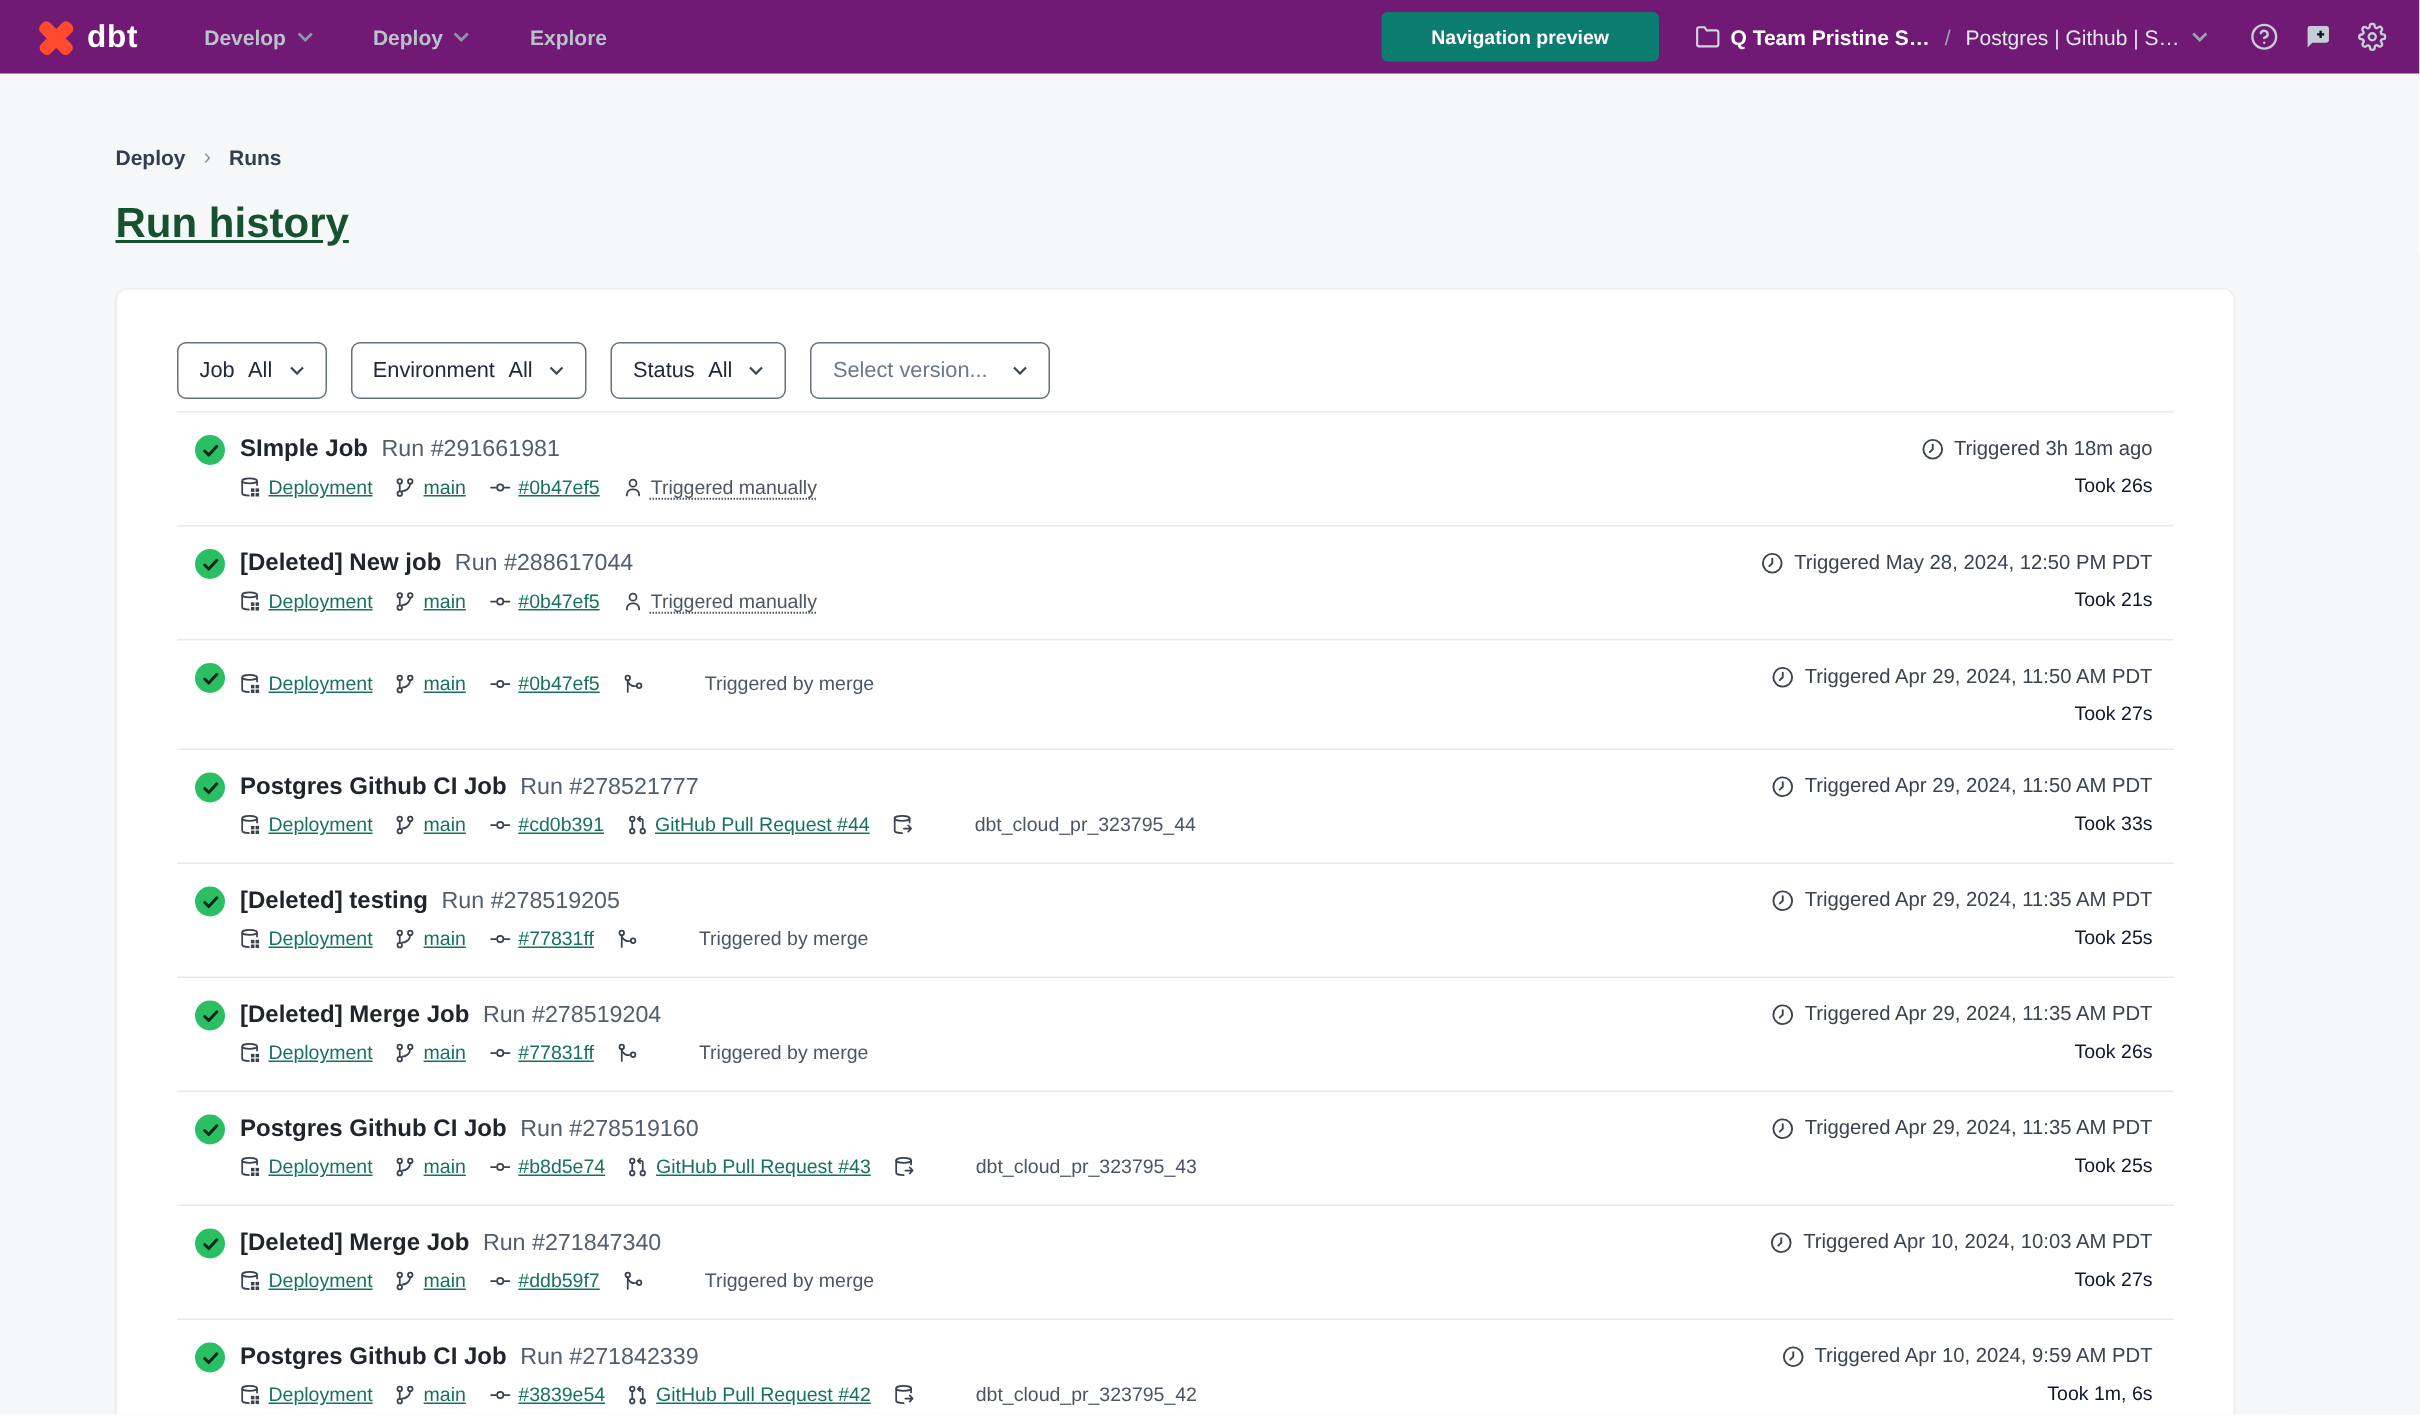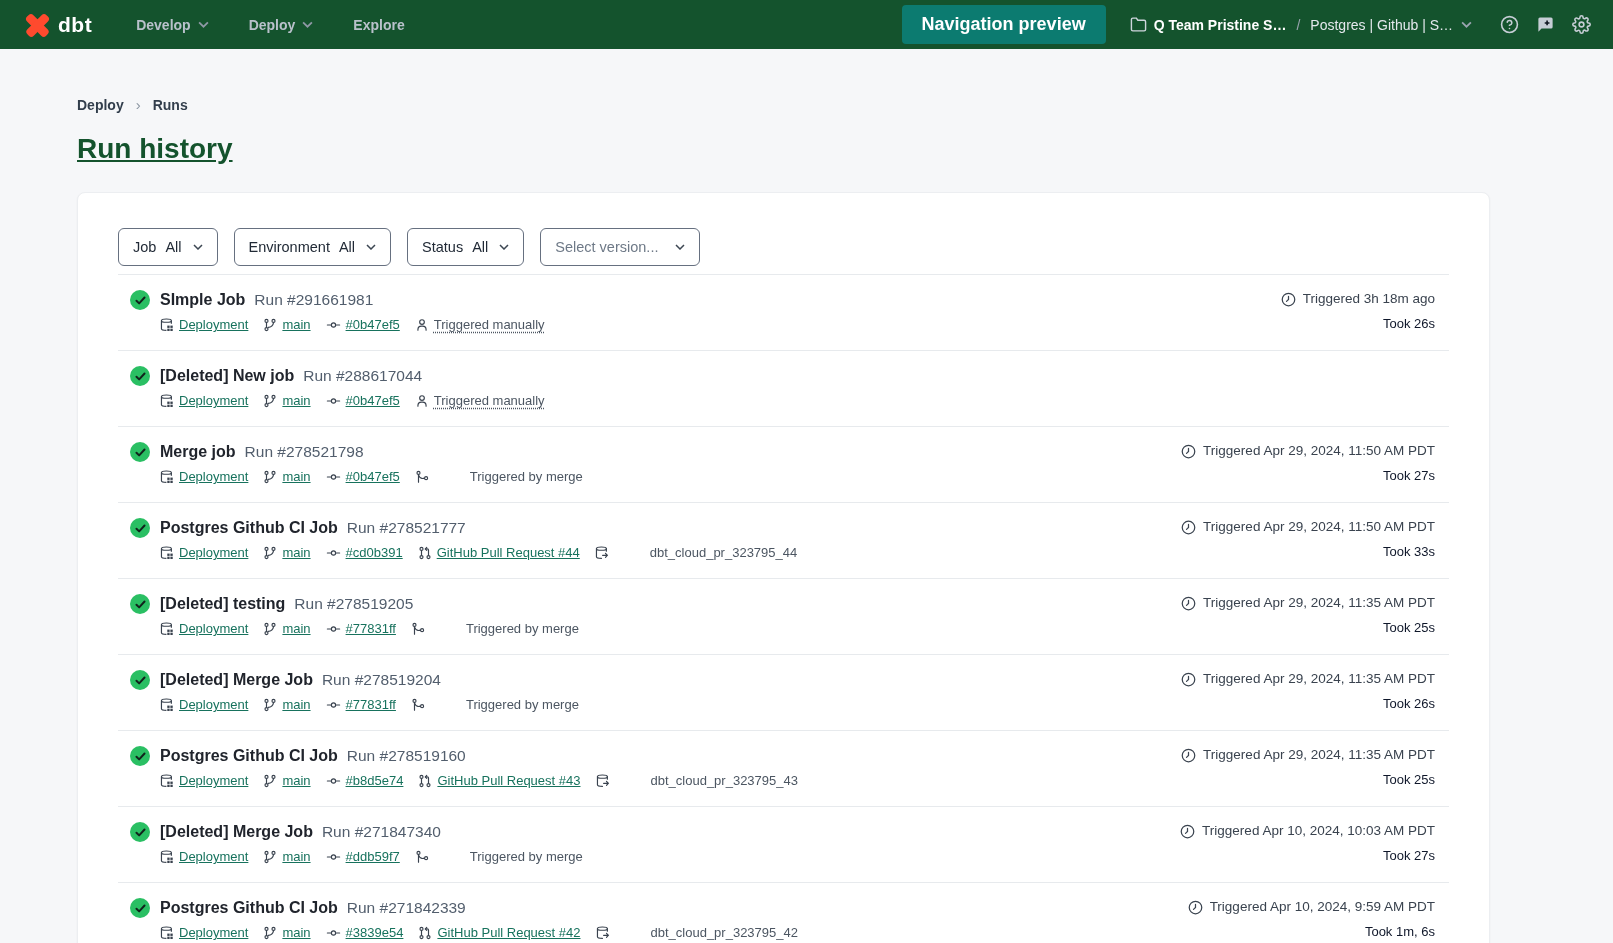--- a/index.html
+++ b/index.html
@@ -6,21 +6,21 @@
   html, body { width: 1613px; height: 943px; overflow: hidden; }
   body {
     font-family: "Liberation Sans", "DejaVu Sans", sans-serif;
     background: #f6f7f9;
     color: #1f2733;
   }
   svg { display: block; }
 
   
   .navbar {
-    height: 49px; background: #14532d; display: flex; align-items: center;
+    height: 49px; background: #701a75; display: flex; align-items: center;
     justify-content: space-between; padding: 0 22px 0 24px;
   }
   .nav-left { display: flex; align-items: center; gap: 44px; }
   .logo { display: flex; align-items: center; gap: 7px; cursor: pointer; }
   .logo-x { position: relative; width: 27px; height: 27px; }
   .logo-x::before, .logo-x::after {
     content: ""; position: absolute; left: 0; top: 9.5px; width: 27px; height: 8.5px;
     background: #ff4a2e; border-radius: 3.5px;
   }
   .logo-x::before { transform: rotate(45deg); }
@@ -29,22 +29,22 @@
   .nav-menus { display: flex; align-items: center; gap: 40px; }
   .menu-item {
     display: flex; align-items: center; gap: 7px; color: #b9c1cb;
     font-size: 14px; font-weight: 700; cursor: pointer;
   }
   .menu-item svg { stroke: #8e98a5; }
 
   .nav-right { display: flex; align-items: center; gap: 18px; }
   .preview-btn {
     background: #0c7b70; color: #ffffff; border: none; border-radius: 4px;
-    font-family: inherit; font-size: 18px; font-weight: 700;
-    padding: 9px 20px; cursor: pointer;
+    font-family: inherit; font-size: 13px; font-weight: 700;
+    padding: 9px 33px; cursor: pointer;
   }
   .acct-group { display: flex; align-items: center; gap: 10px; margin-left: 6px; }
   .acct { display: flex; align-items: center; gap: 7px; color: #ffffff;
           font-size: 14px; font-weight: 700; cursor: pointer; }
   .acct svg { stroke: #cfd6dd; }
   .path-slash { color: #9aa4b0; font-size: 14px; }
   .project { display: flex; align-items: center; gap: 8px; color: #e4e8ed;
              font-size: 14px; font-weight: 400; cursor: pointer; justify-content: center; }
   .project svg { stroke: #9aa4b0; }
   .nav-icons { display: flex; align-items: center; gap: 17px; margin-left: 10px; }
@@ -330,34 +330,40 @@
             <svg width="14" height="14" viewBox="0 0 24 24" fill="none" stroke-width="2" stroke-linecap="round">
                     <circle cx="12" cy="7" r="4"></circle>
                     <path d="M5 21v-1a6 6 0 0 1 6-6h2a6 6 0 0 1 6 6v1"></path>
                   </svg>
             <span class="meta-dotted">Triggered manually</span>
           </span>
 
         </div>
       </div>
     </div>
+    <div class="row-right">
+      <div class="triggered-line">
+        <svg width="15" height="15" viewBox="0 0 24 24" fill="none" stroke-width="2" stroke-linecap="round">
+                <circle cx="12" cy="12" r="10"></circle>
+                <path d="M12 7v5l-3.2 3"></path>
+              </svg>
+        <span>Triggered May 28, 2024, 12:50 PM PDT</span>
+      </div>
+      <div class="took-line">Took 21s</div>
+    </div>
   </div>
 
   <div class="run-row">
     <div class="row-left">
       <span class="status-dot">
         <svg width="11" height="9" viewBox="0 0 12 10" fill="none" stroke="#10231c" stroke-width="2.2" stroke-linecap="round" stroke-linejoin="round">
                 <path d="M1.5 5.2l3 3 6-6.5"></path>
               </svg>
       </span>
       <div class="row-main">
-        <div class="row-title-line">
-          <span class="job-name">Merge job</span>
-          <span class="run-number">Run #278521798</span>
-        </div>
         <div class="row-meta">
           <span class="meta-item">
             <svg width="14" height="14" viewBox="0 0 24 24" fill="none" stroke-width="2">
                     <ellipse cx="11" cy="4.5" rx="8.5" ry="2.8"></ellipse>
                     <path d="M2.5 4.5v14c0 1.5 3.7 2.8 8.5 2.8"></path>
                     <path d="M19.5 4.5V10"></path>
                     <rect x="12.5" y="13" width="4" height="4" fill="#39424e" stroke="none"></rect>
                     <rect x="17.8" y="13" width="4" height="4" fill="#39424e" stroke="none"></rect>
                     <rect x="12.5" y="18.3" width="4" height="4" fill="#39424e" stroke="none"></rect>
                     <rect x="17.8" y="18.3" width="4" height="4" fill="#39424e" stroke="none"></rect>

